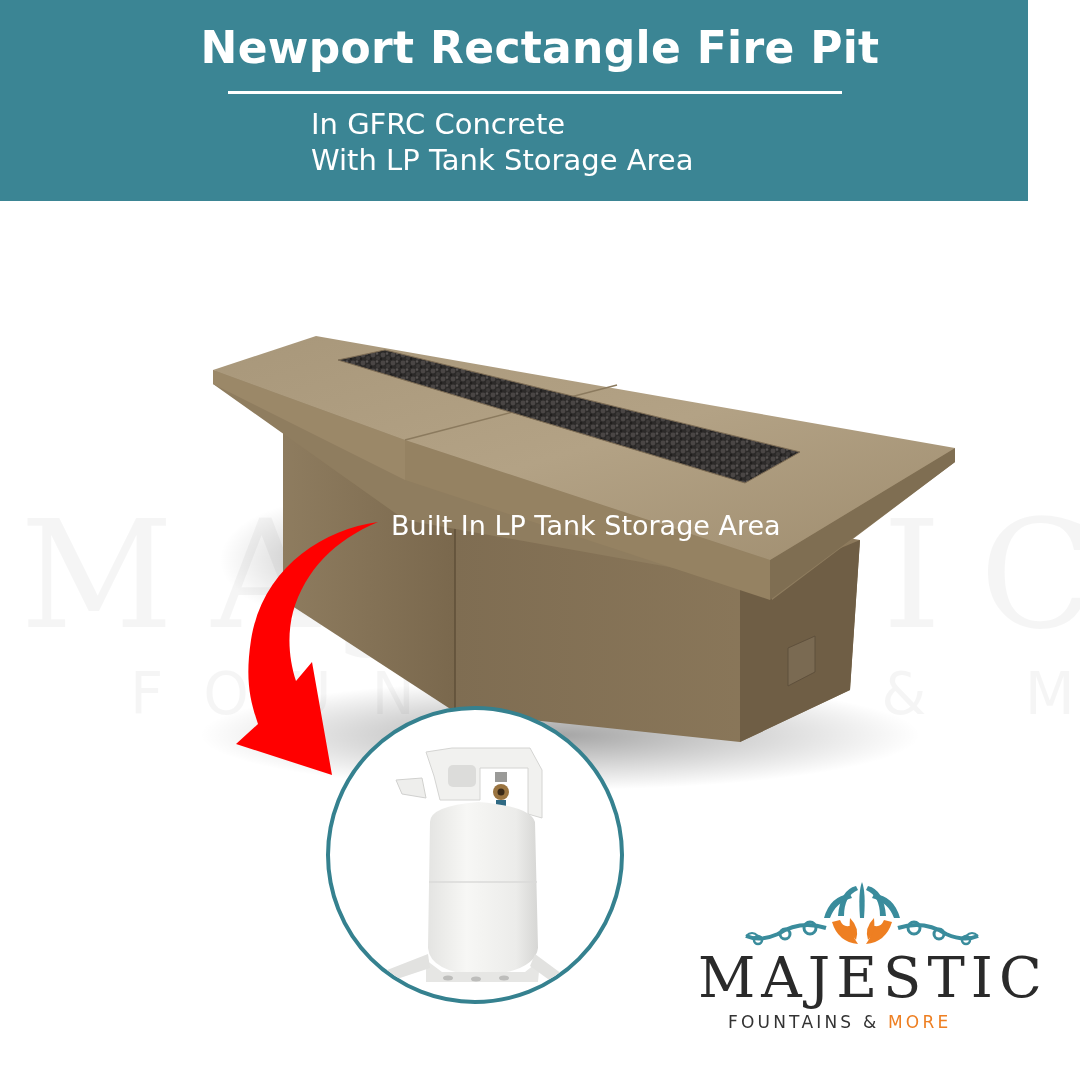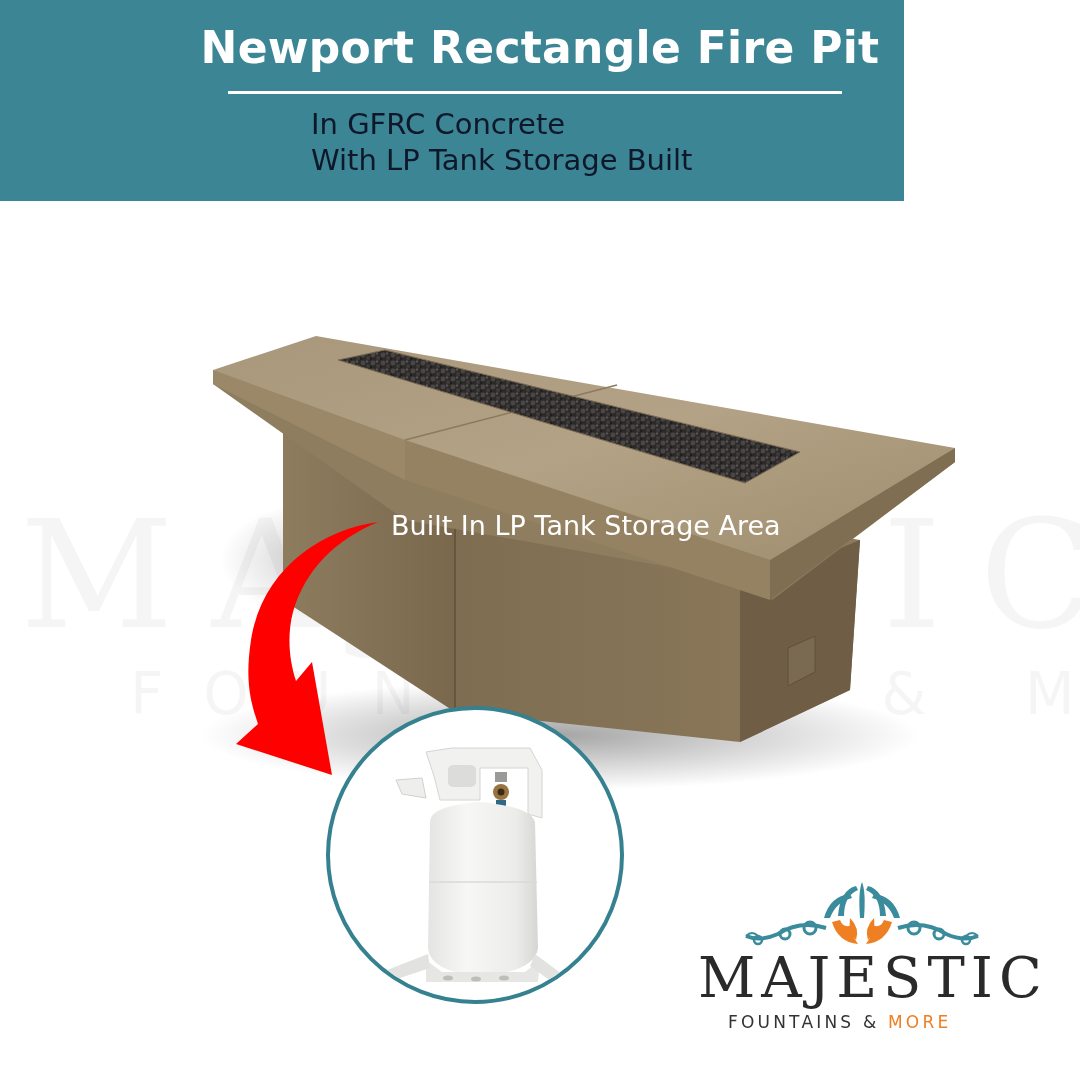--- a/index.html
+++ b/index.html
@@ -1,40 +1,40 @@
 <!DOCTYPE html>
 <html><head>
 <meta charset="utf-8">
 <style>
   html, body { margin: 0; padding: 0; }
   body { width: 1080px; height: 1080px; position: relative; overflow: hidden; background: #ffffff; font-family: "DejaVu Sans", sans-serif; }
-  .header { position: absolute; left: 0; top: 0; width: 904px; height: 201px; background: #3b8594; }
+  .header { position: absolute; left: 0; top: 0; width: 1028px; height: 201px; background: #3b8594; }
   .title { position: absolute; left: 0; width: 1080px; top: 22px; text-align: center; color: #fff; font-family: "DejaVu Sans", sans-serif; font-weight: bold; font-size: 44px; letter-spacing: 0.3px; }
   .divider { position: absolute; left: 228px; top: 91px; width: 614px; height: 3px; background: #fff; }
-  .subtitle { position: absolute; left: 311px; color: #0f172a; font-family: "DejaVu Sans", sans-serif; font-size: 29px; line-height: 36px; }
+  .subtitle { position: absolute; left: 311px; color: #ffffff; font-family: "DejaVu Sans", sans-serif; font-size: 29px; line-height: 36px; }
   .sub1 { top: 106px; }
   .sub2 { top: 142px; }
   .watermark-big { position: absolute; left: 20px; top: 488px; font-family: "DejaVu Serif", serif; font-size: 150px; color: #000; opacity: 0.035; letter-spacing: 38px; white-space: nowrap; }
   .watermark-small { position: absolute; left: 130px; top: 660px; font-family: "DejaVu Sans", sans-serif; font-size: 58px; color: #000; opacity: 0.035; letter-spacing: 40px; white-space: nowrap; }
   .scene { position: absolute; left: 0; top: 0; }
   .callout { position: absolute; left: 391px; top: 510px; color: #fff; font-family: "DejaVu Sans", sans-serif; font-size: 27px; white-space: nowrap; }
   .tank-circle { position: absolute; left: 326px; top: 706px; width: 290px; height: 290px; border: 4px solid #35818f; border-radius: 50%; background: #fff; overflow: hidden; }
   .logo { position: absolute; left: 690px; top: 878px; width: 345px; height: 160px; }
   .logo-word { position: absolute; left: 8px; top: 72px; font-family: "DejaVu Serif", serif; font-size: 56px; color: #2a2a2a; letter-spacing: 6px; white-space: nowrap; line-height: 1; }
   .logo-tag { position: absolute; left: 38px; top: 134px; font-family: "DejaVu Sans", sans-serif; font-size: 17px; color: #333; letter-spacing: 3.2px; white-space: nowrap; }
   .logo-tag .more { color: #ee7f22; font-weight: normal; }
 </style>
 </head>
 <body>
 
 <div class="header">
   <div class="title">Newport Rectangle Fire Pit</div>
   <div class="divider"></div>
   <div class="subtitle sub1">In GFRC Concrete</div>
-  <div class="subtitle sub2">With LP Tank Storage Built</div>
+  <div class="subtitle sub2">With LP Tank Storage Area</div>
 </div>
 
 <div class="watermark-big">MAJESTIC</div>
 <div class="watermark-small">FOUNTAINS &amp; MORE</div>
 
 <svg class="scene" width="1080" height="1080" viewBox="0 0 1080 1080">
   <defs>
     <radialGradient id="shadow" cx="0.5" cy="0.5" r="0.5">
       <stop offset="0" stop-color="#000" stop-opacity="0.35"></stop>
       <stop offset="1" stop-color="#000" stop-opacity="0"></stop>

